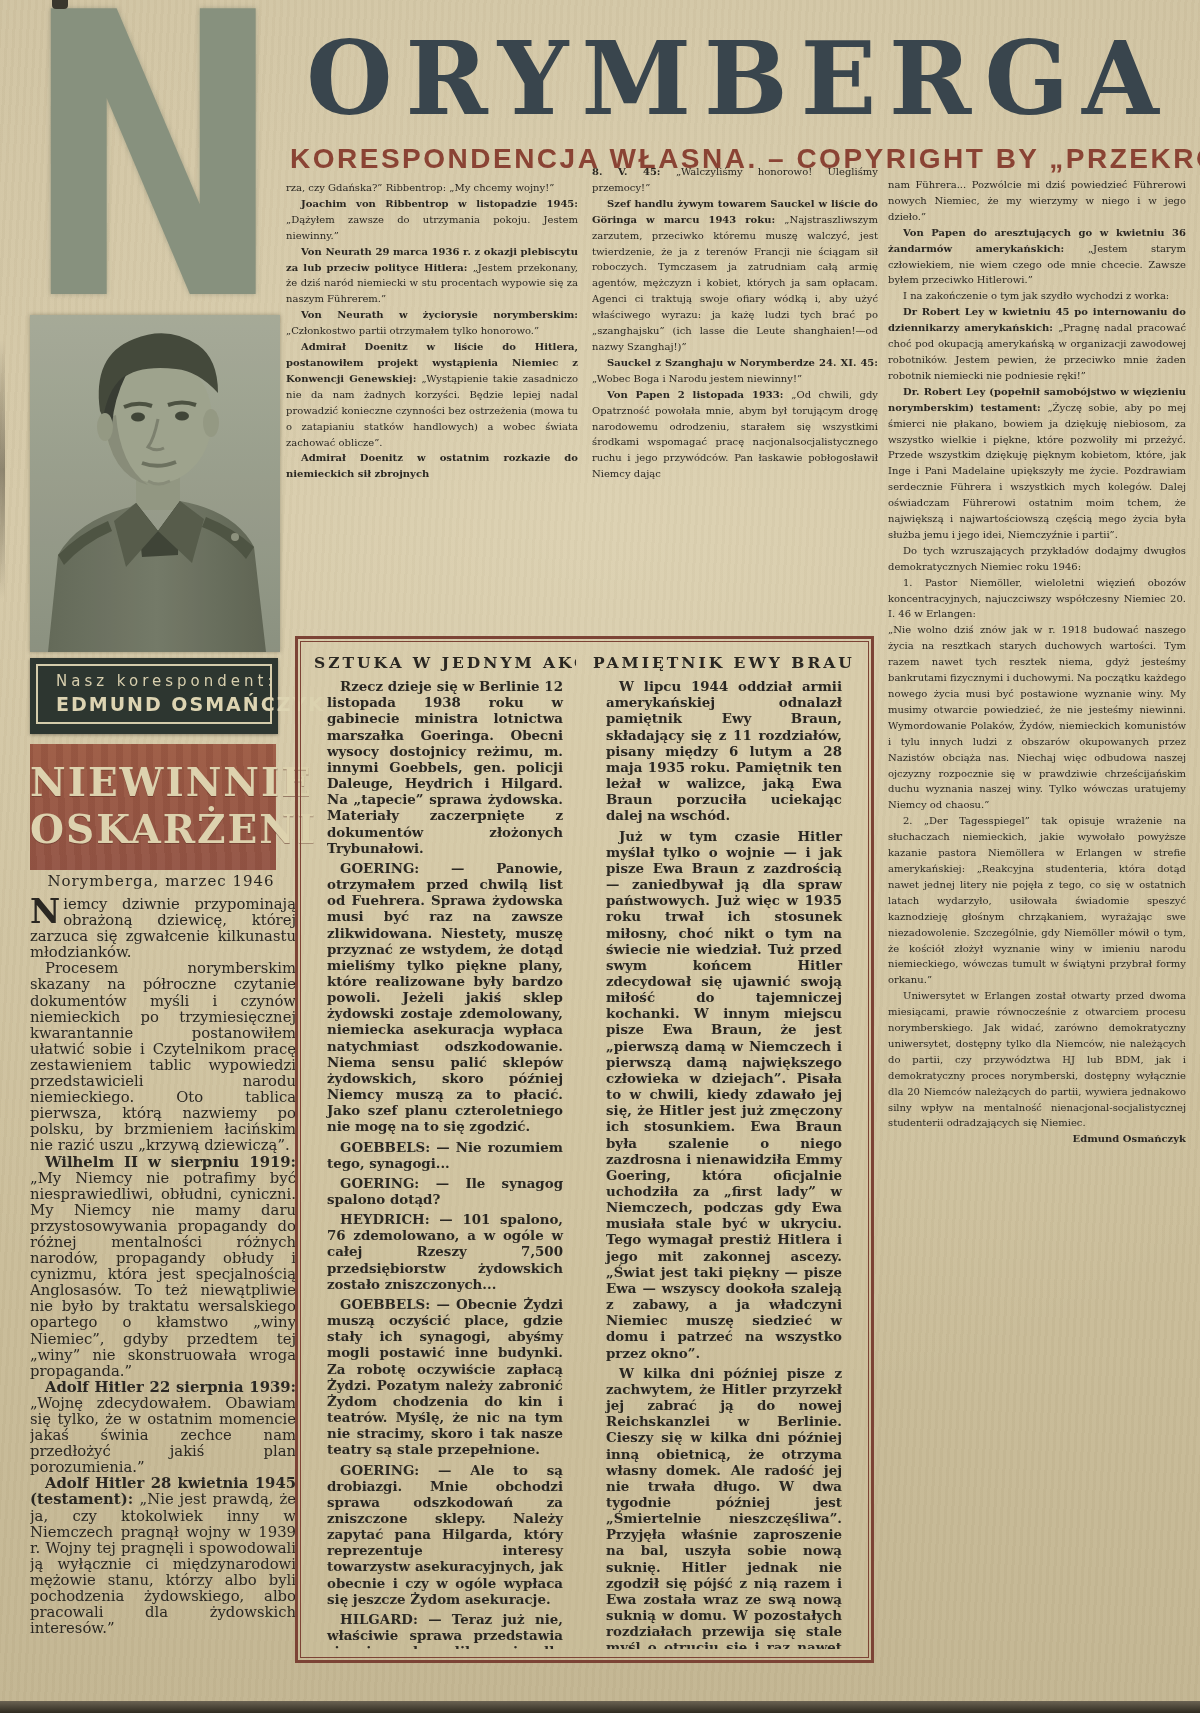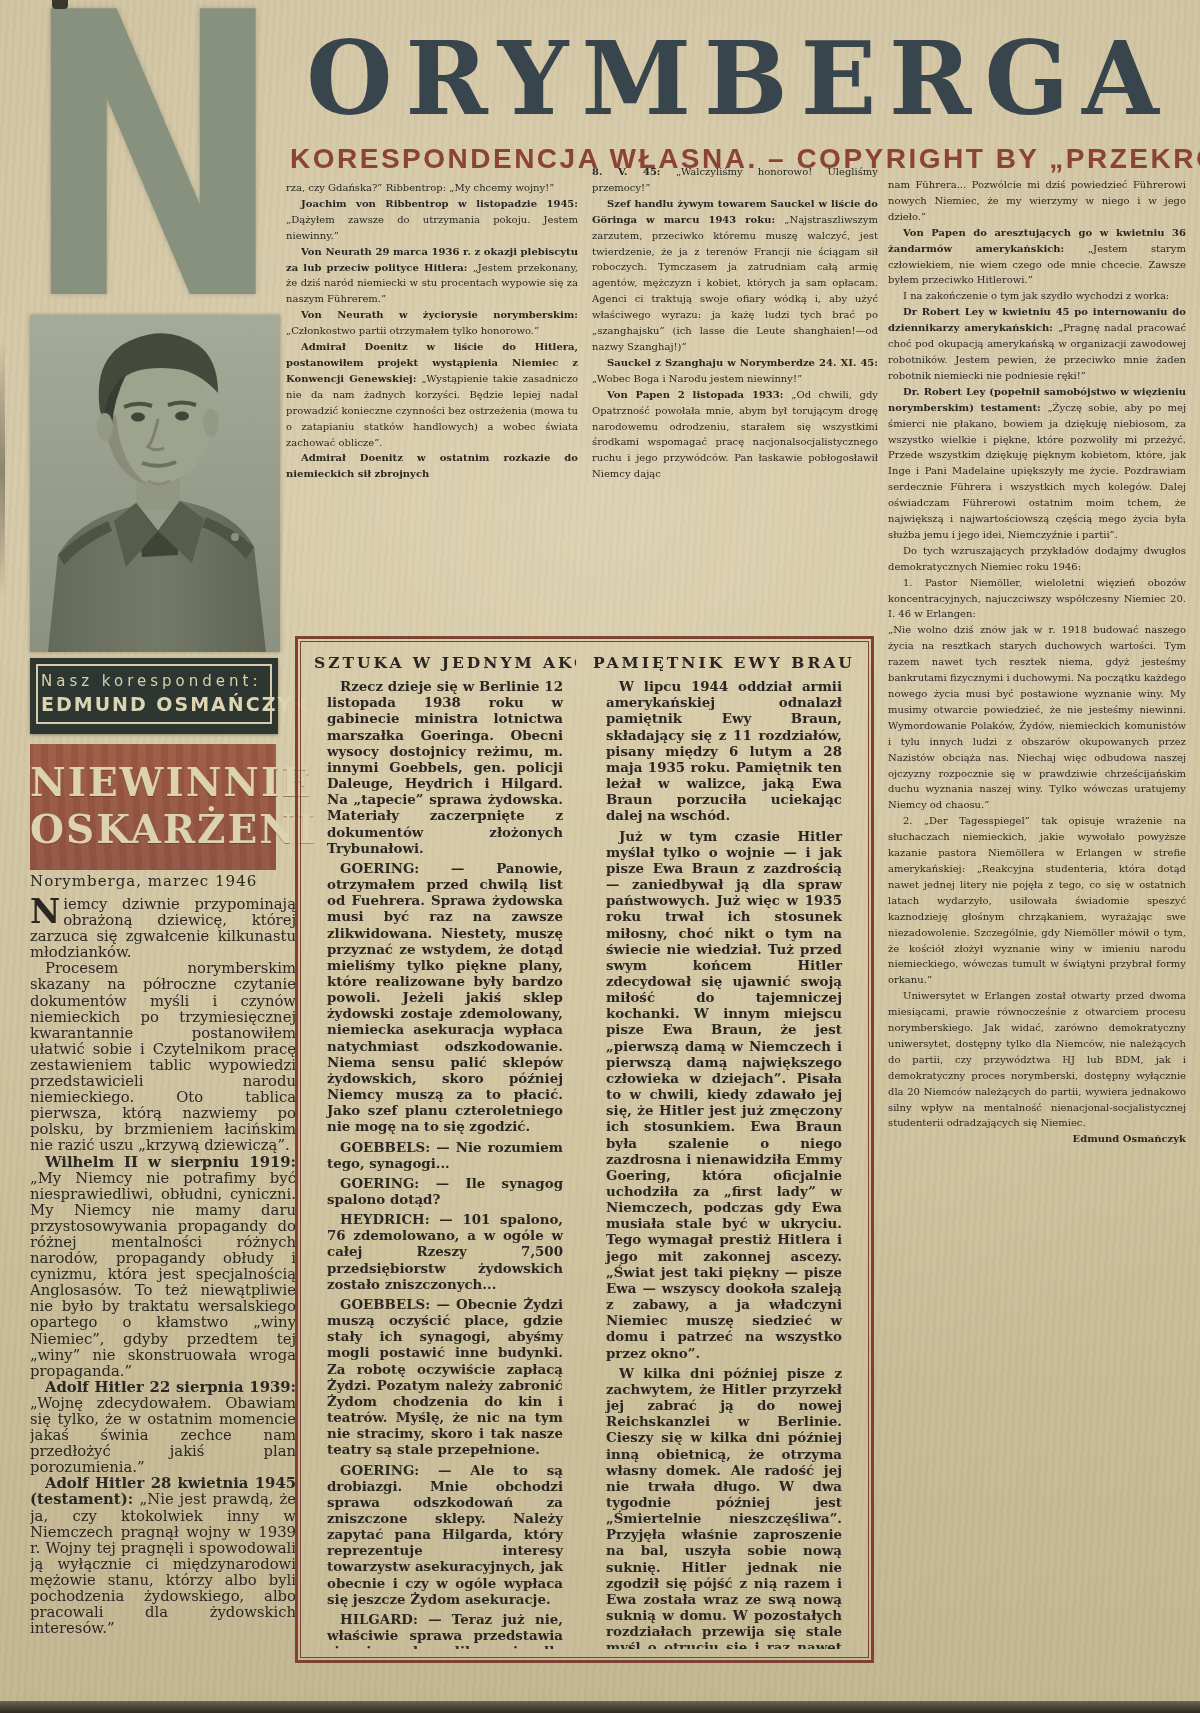--- a/index.html
+++ b/index.html
@@ -26,33 +26,33 @@
     transform:scaleY(1.02);transform-origin:center top;
   }
   .subtitle{
     position:absolute;left:290px;top:143px;width:900px;text-align:right;
     font-family:Liberation Sans, sans-serif;font-weight:700;
     font-size:28px;letter-spacing:2.5px;color:#8a4334;white-space:nowrap;
   }
   
   .photo{position:absolute;left:30px;top:315px;width:250px;height:337px;box-shadow:0 0 4px rgba(60,55,40,.4);}
   .capbox{position:absolute;left:30px;top:658px;width:248px;height:76px;background:#2d3630;box-shadow:0 1px 3px rgba(40,35,25,.4);}
-  .capframe{margin:6px;border:2px solid #d5ccab;padding:6px 3px 7px;}
+  .capframe{margin:6px;border:2px solid #d5ccab;padding:6px 18px 7px;}
   .capline1{font-family:"DejaVu Sans","Liberation Sans",sans-serif;color:#d8cfae;font-size:15px;letter-spacing:4px;white-space:nowrap;}
   .capline2{font-family:"DejaVu Sans","Liberation Sans",sans-serif;color:#ddd4b2;font-weight:700;font-size:19px;letter-spacing:2px;margin-top:3px;white-space:nowrap;}
   .redblock{
     position:absolute;left:30px;top:744px;width:246px;height:126px;
     background:
       repeating-linear-gradient(88deg, rgba(125,62,46,.28) 0 7px, rgba(0,0,0,0) 7px 15px),
       linear-gradient(180deg,#a06049 0%,#99594640 40%,#96594a 100%),#9c5d49;
     color:#ddd2ae;text-align:center;font-weight:700;font-size:39px;line-height:47px;
     letter-spacing:2px;padding-top:15px;box-sizing:border-box;
     text-shadow:0 1px 0 rgba(90,45,35,.5);
   }
-  .dateline{position:absolute;left:30px;top:872px;width:262px;text-align:left;font-size:15px;letter-spacing:1px;}
+  .dateline{position:absolute;left:30px;top:872px;width:262px;text-align:center;font-size:15px;letter-spacing:1px;}
   
   .col{position:absolute;text-align:justify;overflow:hidden;font-size:10px;line-height:15.9px;}
   .col p{margin:0;text-indent:15px;}
   .col p.noind{text-indent:0;}
   .col b.lead{font-weight:700;}
   #sidebar-text{left:30px;top:896px;width:266px;height:766px;font-size:14.8px;line-height:16.1px;}
   #topcol1{left:286px;top:180px;width:292px;height:438px;}
   #topcol2{left:592px;top:164px;width:286px;height:438px;}
   #rightcol{left:888px;top:177px;width:298px;height:1486px;}
   .dropcap{float:left;font-weight:700;font-size:33px;line-height:28px;padding:2px 3px 0 0;}

